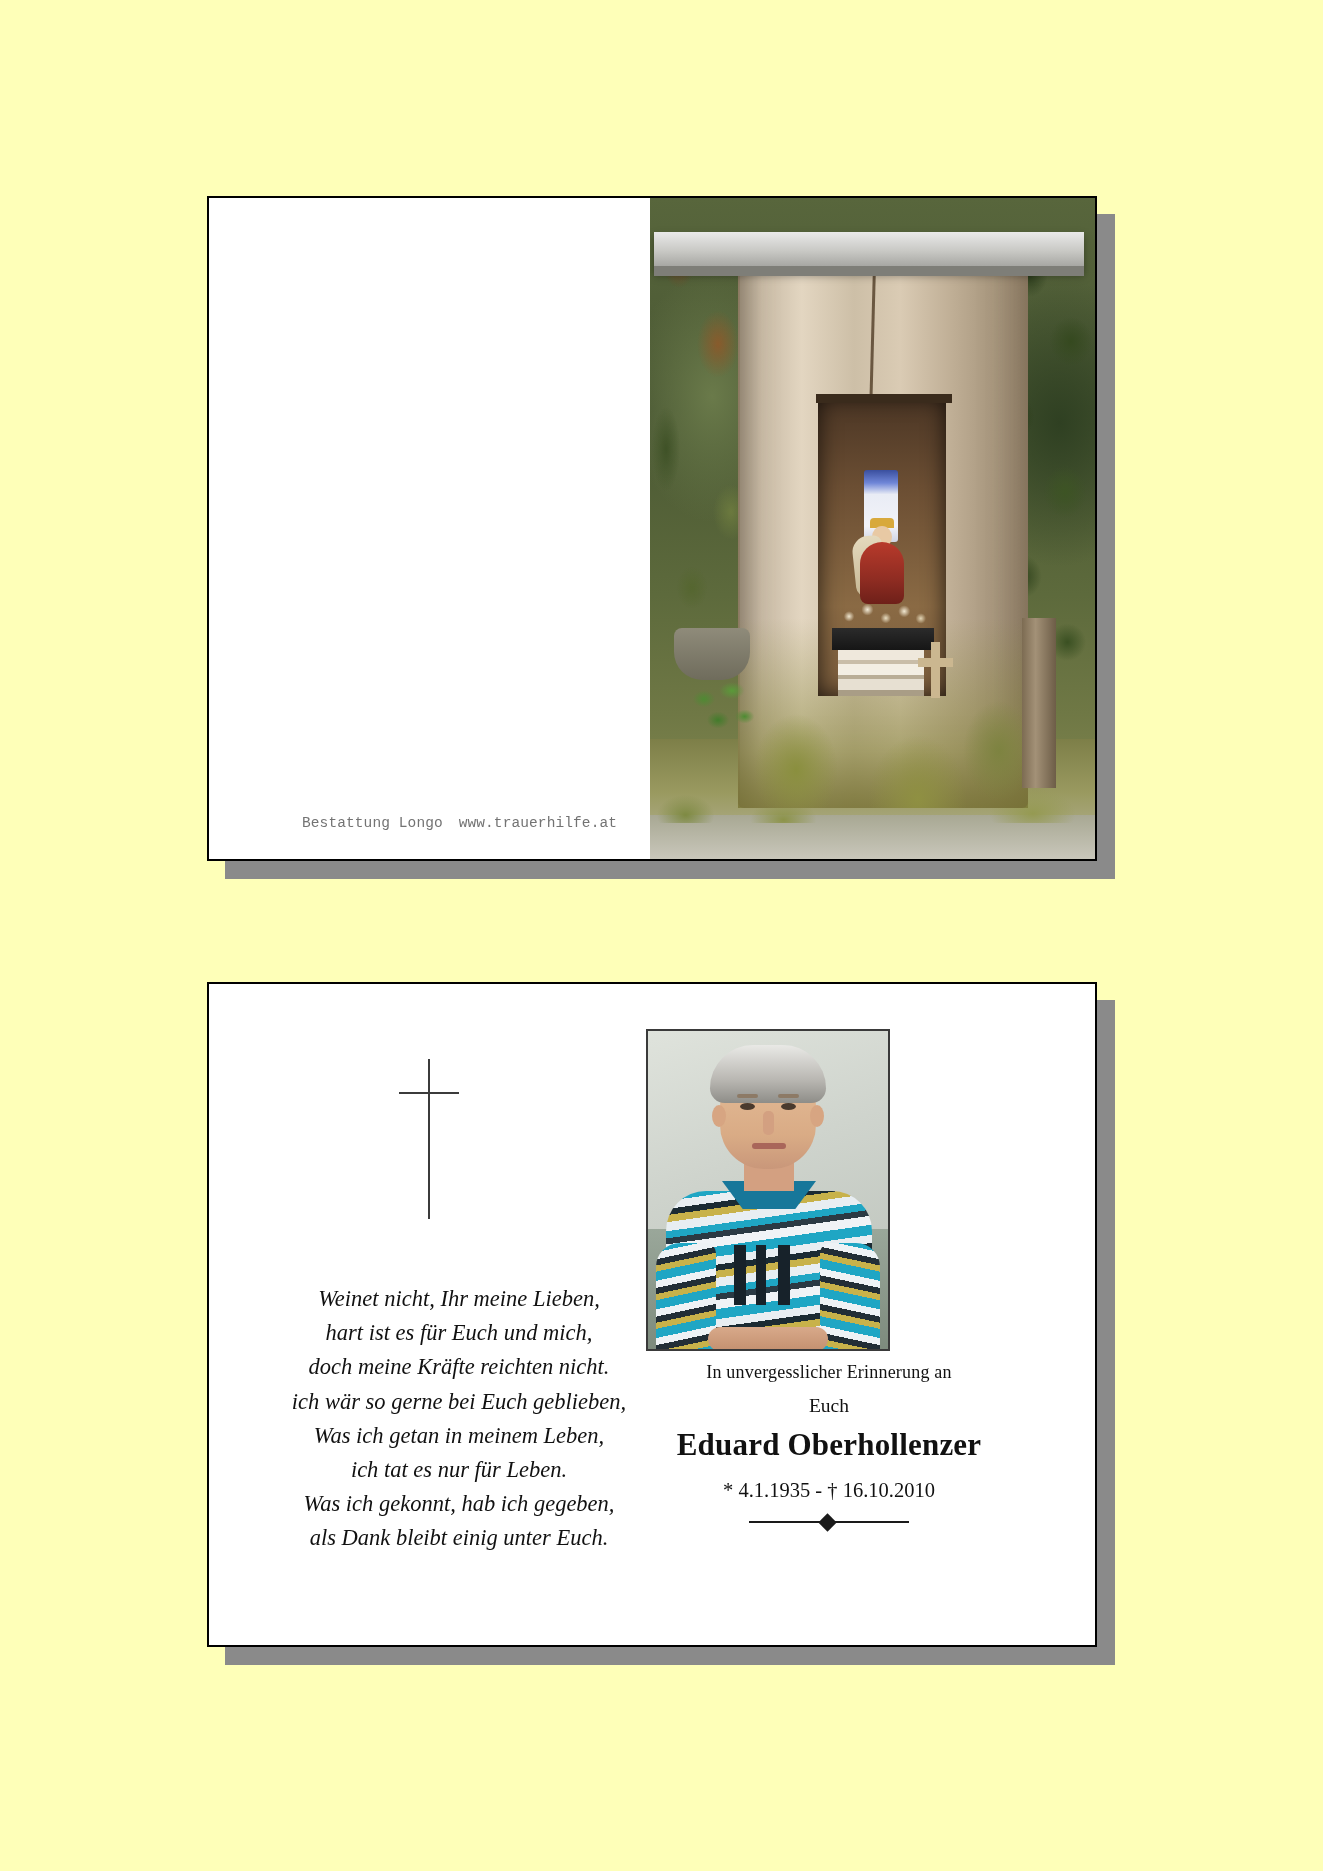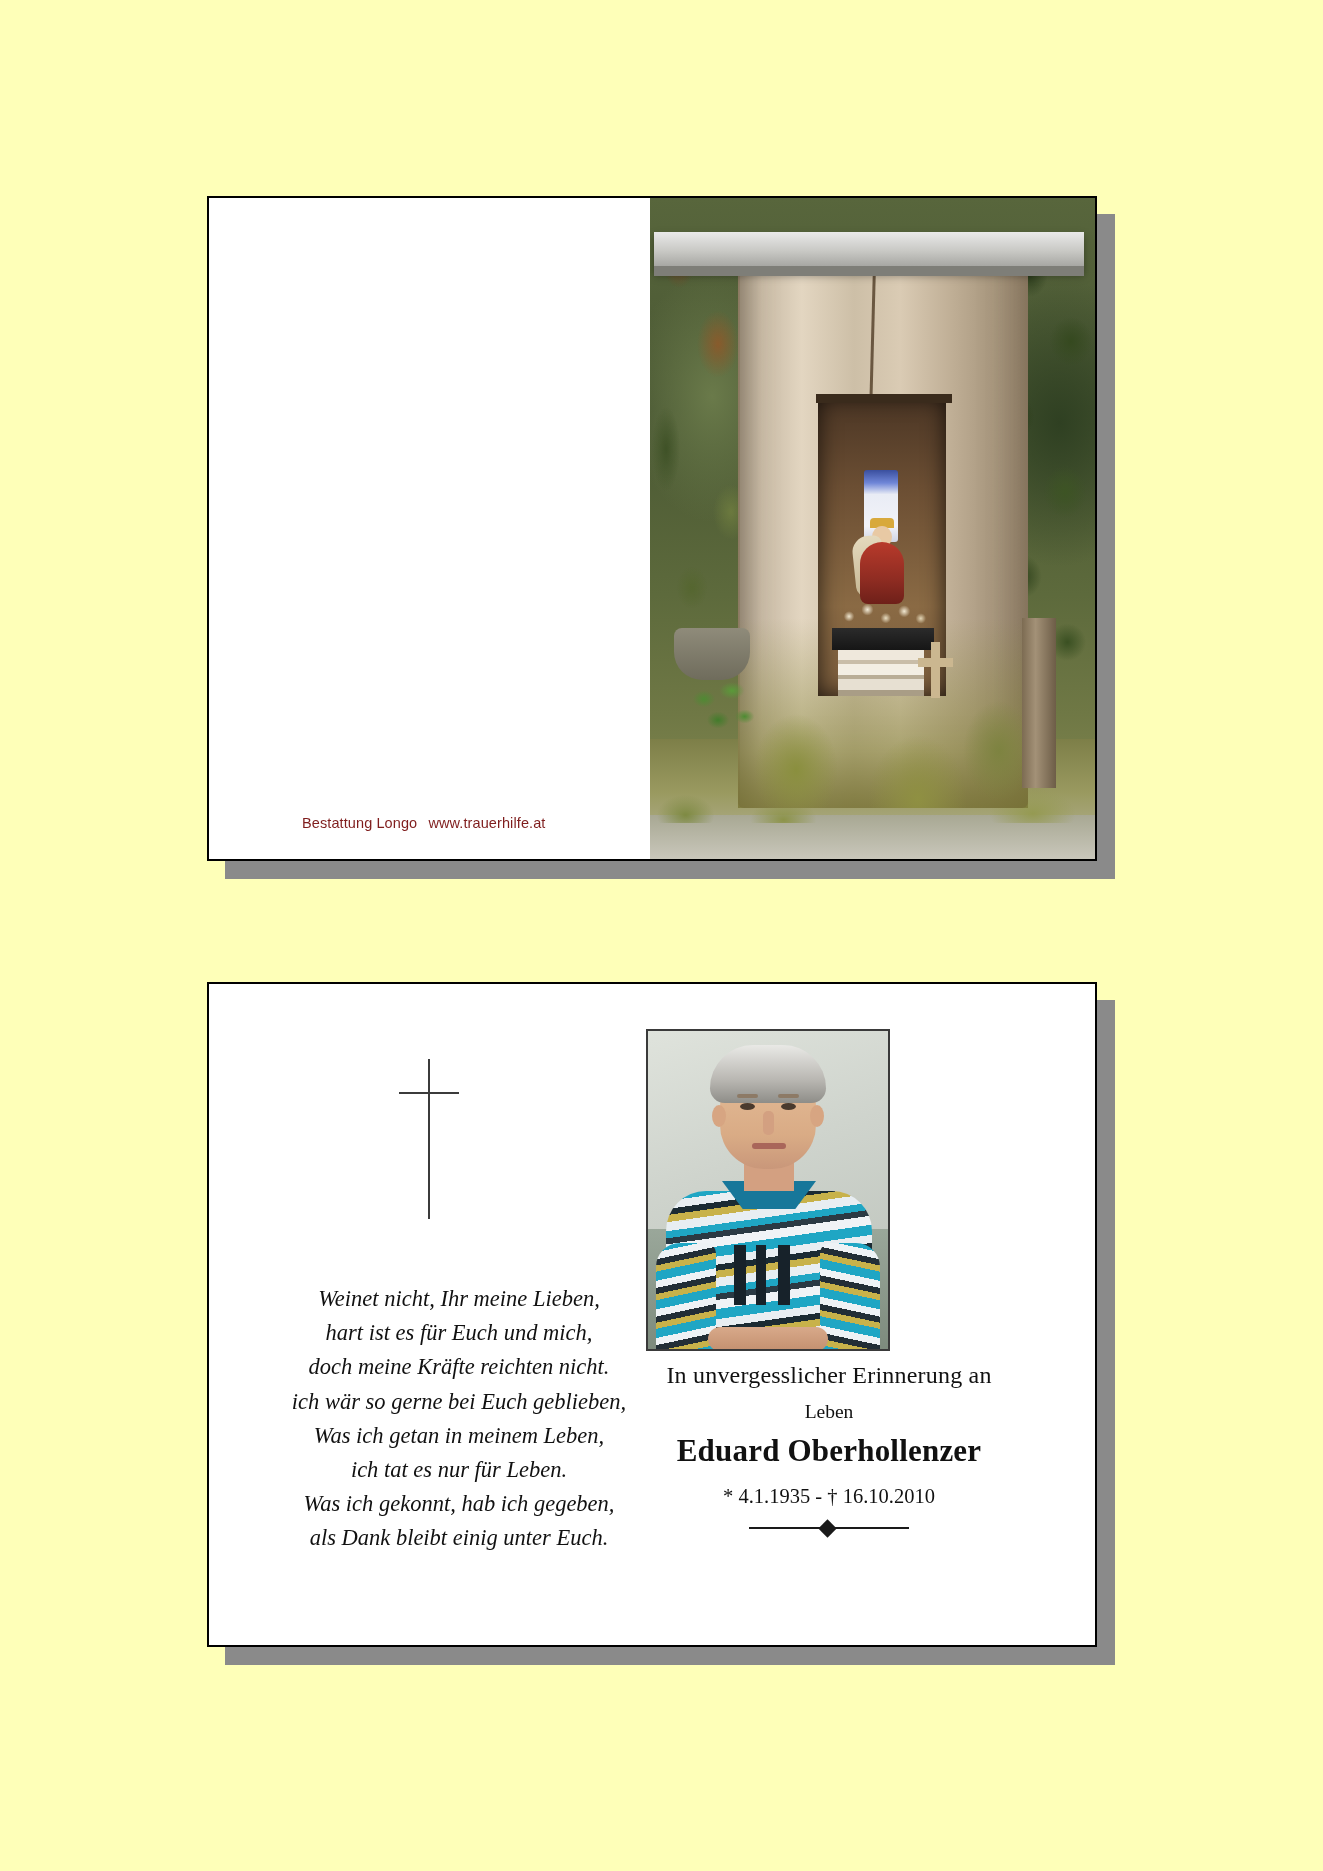--- a/index.html
+++ b/index.html
@@ -42,24 +42,24 @@
     position: relative;
     width: 441px;
     height: 100%;
     background: #ffffff;
   }
   .imprint {
     position: absolute;
     left: 93px;
     bottom: 28px;
     font-size: 14.5px;
-    color: #7f1d1d;
+    color: #737373;
     letter-spacing: 0.1px;
     white-space: nowrap;
-    font-family: Liberation Sans, sans-serif;
+    font-family: Liberation Mono, monospace;
   }
   .imprint .url { margin-left: 7px; }
 
   
   .shrine {
     position: relative;
     width: 445px;
     height: 100%;
     overflow: hidden;
     background: #4d5b38;
@@ -360,21 +360,21 @@
   
   .memorial {
     position: absolute;
     left: 400px;
     top: 378px;
     width: 440px;
     text-align: center;
     font-family: "Liberation Serif", serif;
     color: #111;
   }
-  .mem-line1 { font-size: 24px; letter-spacing: .2px; font-family: Liberation Serif, serif; }
+  .mem-line1 { font-size: 18px; letter-spacing: .2px; font-family: Liberation Serif, serif; }
   .mem-line2 { font-size: 19.5px; margin-top: 12px; }
   .mem-name  { font-size: 31px; font-weight: bold; margin-top: 10px; letter-spacing: .2px; }
   .mem-dates { font-size: 20.5px; margin-top: 16px; }
   .mem-orn {
     position: relative;
     width: 160px;
     height: 16px;
     margin: 12px auto 0;
   }
   .mem-orn .bar {
@@ -470,21 +470,21 @@
       <div class="pt-brow-l"></div>
       <div class="pt-brow-r"></div>
       <div class="pt-eye-l"></div>
       <div class="pt-eye-r"></div>
       <div class="pt-nose"></div>
       <div class="pt-mouth"></div>
     </div>
 
     <div class="memorial">
       <div class="mem-line1">In unvergesslicher Erinnerung an</div>
-      <div class="mem-line2">Leben</div>
+      <div class="mem-line2">Euch</div>
       <div class="mem-name">Eduard Oberhollenzer</div>
       <div class="mem-dates">* 4.1.1935  - † 16.10.2010</div>
       <div class="mem-orn">
         <div class="bar"></div>
         <div class="dia"></div>
       </div>
     </div>
 
   </div>
 </div>

